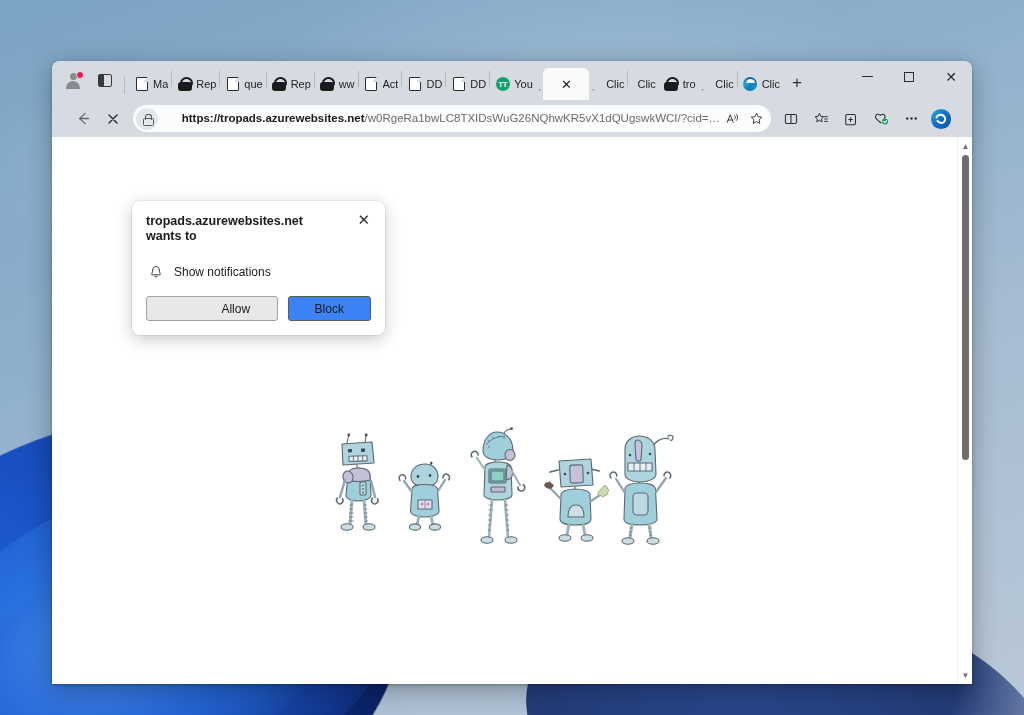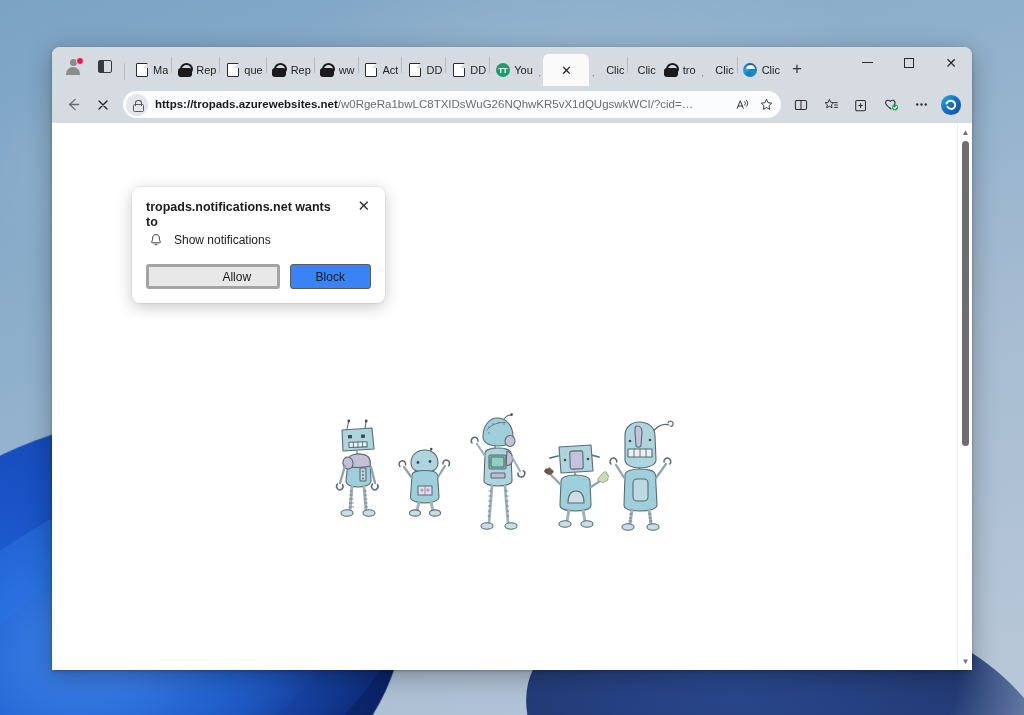--- a/index.html
+++ b/index.html
@@ -62,21 +62,21 @@
   }
   .bloomlight {
     left: 230px; top: -60px; width: 700px; height: 320px;
     background: radial-gradient(ellipse at 50% 70%, rgba(255,255,255,.22) 0%, rgba(255,255,255,0) 72%);
     border-radius: 50%;
   }
 
   
   #browser-window {
     position: absolute;
-    left: 52px; top: 47px;
+    left: 52px; top: 61px;
     width: 920px; height: 623px;
     background: #dfe3e8;
     border-radius: 8px 8px 0 0;
     box-shadow: 0 6px 26px rgba(0,0,0,.30), 0 1px 3px rgba(0,0,0,.25);
     overflow: hidden;
     display: flex;
     flex-direction: column;
   }
 
   
@@ -266,22 +266,23 @@
   }
   .wc-min { width: 11px; height: 1.5px; background:#2b2b2b; }
   .wc-max { width: 10px; height: 10px; border: 1.4px solid #2b2b2b; }
   .wc-close { font-size: 14px; line-height: 1; }
 
   
   #toolbar {
     height: 37px;
     background: #d6dbe1;
     display: flex; align-items: center;
-    padding: 0 6px;
+    padding: 0 16px;
     flex: 0 0 auto;
+    text-align: right;
   }
   .tb-btn {
     width: 30px; height: 28px;
     display:flex; align-items:center; justify-content:center;
     border-radius: 4px; flex: 0 0 auto;
     color: #2b2b2b;
   }
   .addressbar {
     flex: 1 1 auto;
     height: 27px;
@@ -402,41 +403,41 @@
     line-height: 15px;
     max-width: 195px;
   }
   .perm-close {
     font-size: 15px; color: #303030; line-height: 12px;
     padding: 0 1px;
     font-family: "Liberation Sans", sans-serif;
   }
   .perm-row {
     display: flex; align-items: center;
-    margin-top: 2px;
+    margin-top: 20px;
   }
   .bell-icon {
     width: 16px; height: 16px; position: relative; flex: 0 0 auto;
     margin-left: 2px;
   }
   .perm-row-label {
     font-size: 12px; color: #1b1b1b; margin-left: 10px;
   }
   .perm-buttons {
     display: flex; gap: 10px; margin-top: 16px;
   }
   .perm-btn {
     flex: 1 1 0;
     height: 25px;
     font-size: 12px;
     color: #1b1b1b;
     display:flex;align-items:center;justify-content:center;
     border-radius: 3px;
   }
-  .btn-allow { background: #e8e8e8; border: 3px solid #a3a3a3; padding-left: 48px; }
+  .btn-allow { background: #e8e8e8; border: 1px solid #a3a3a3; padding-left: 48px; }
   .btn-block { background: #3b82f6; border: 1.4px solid #5a5a5a; }
 </style>
 </head>
 <body>
 
 <div id="desktop">
   <div class="bloom bloomlight"></div>
   <div class="bloom ribbon5"></div>
   <div class="bloom ribbon4"></div>
   <div class="bloom ribbon1"></div>
@@ -800,21 +801,21 @@
                 <ellipse cx="303" cy="114" rx="6" ry="3.2" fill="#c9dde3"></ellipse>
                 <ellipse cx="328" cy="114" rx="6" ry="3.2" fill="#c9dde3"></ellipse>
               </g>
 
             </g>
           </svg>
         </div>
 
         <div id="perm-popup">
           <div class="perm-head">
-            <div class="perm-title">tropads.notifications.net wants to</div>
+            <div class="perm-title">tropads.azurewebsites.net wants to</div>
             <div class="perm-close">✕</div>
           </div>
           <div class="perm-row">
             <span class="bell-icon">
               <svg width="16" height="16" viewBox="0 0 20 20">
                 <path d="M10 3.2 c-2.7 0 -4.2 1.9 -4.2 4.4 0 3.4 -1.3 4.3 -1.3 5.1 0 0.5 0.4 0.8 1 0.8 h9 c0.6 0 1 -0.3 1 -0.8 0 -0.8 -1.3 -1.7 -1.3 -5.1 0 -2.5 -1.5 -4.4 -4.2 -4.4 z" fill="none" stroke="#2b2b2b" stroke-width="1.15" stroke-linejoin="round"></path>
                 <path d="M8.3 15.3 a1.9 1.6 0 0 0 3.4 0" fill="none" stroke="#2b2b2b" stroke-width="1.15" stroke-linecap="round"></path>
               </svg>
             </span>
             <span class="perm-row-label">Show notifications</span>

